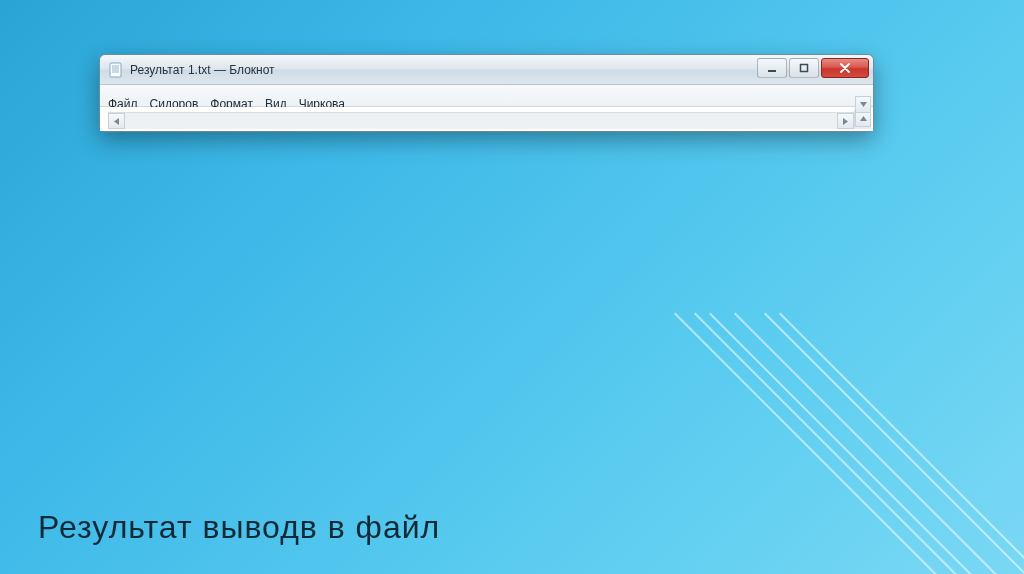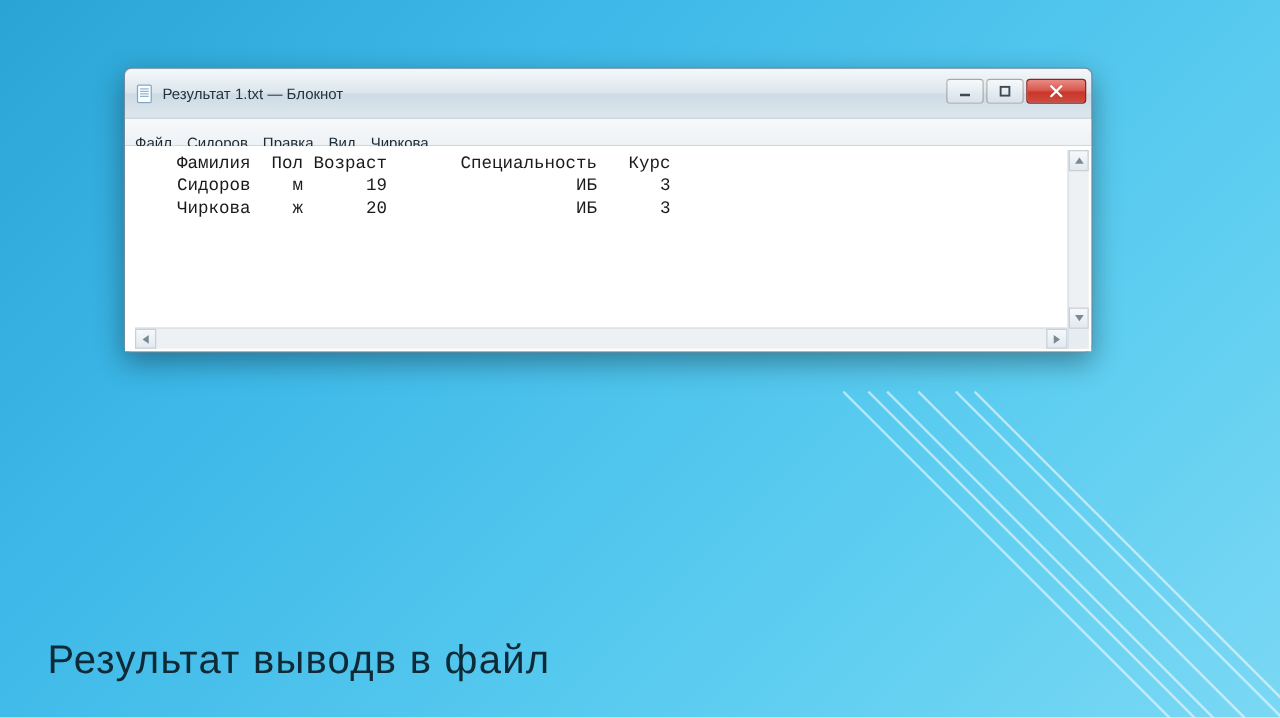--- a/index.html
+++ b/index.html
@@ -48,21 +48,21 @@
     left: 99px;
     top: 54px;
     width: 775px;
     border: 1px solid #6d8a9e;
     border-radius: 6px;
     box-shadow: 0 8px 22px rgba(0,0,0,0.35);
     background: #dfe8ee;
   }
 
   .titlebar {
-    height: 40px;
+    height: 30px;
     background: linear-gradient(#f4f8fb, #dde6ec 48%, #cfdce5 52%, #dce6ed);
     border-bottom: 1px solid #b9c6d0;
     border-radius: 6px 6px 0 0;
     display: flex;
     align-items: center;
     padding: 0 4px 0 8px;
     position: relative;
   }
   .titlebar .app-icon {
     width: 16px; height: 16px; margin-right: 6px;
@@ -208,29 +208,26 @@
         <svg width="12" height="10" viewBox="0 0 12 10">
             <path d="M2 1 L10 9 M10 1 L2 9" stroke="#fff" stroke-width="1.8" stroke-linecap="round"></path>
           </svg>
       </div>
     </div>
   </div>
 
   <div class="menubar">
     <span class="menu-item"><span class="ul">Файл</span></span>
     <span class="menu-item"><span class="ul">Сидоров</span></span>
-    <span class="menu-item"><span>Правка</span></span>
+    <span class="menu-item"><span>Формат</span></span>
     <span class="menu-item"><span class="ul">Вид</span></span>
     <span class="menu-item"><span class="ul">Чиркова</span></span>
   </div>
 
   <div class="client">
-    <div class="text-area">    Фамилия  Пол Возраст       Специальность   Курс
-    Сидоров    м      19                  ИБ      3
-    Чиркова    ж      20                  ИБ      3</div>
 
     <div class="vscroll">
       <div class="arrow">
         <svg width="9" height="9" viewBox="0 0 9 9">
             <path d="M4.5 2 L8 7 L1 7 Z" fill="currentColor"></path>
           </svg>
       </div>
       <div class="arrow bottom">
         <svg width="9" height="9" viewBox="0 0 9 9">
             <path d="M4.5 7 L1 2 L8 2 Z" fill="currentColor"></path>

